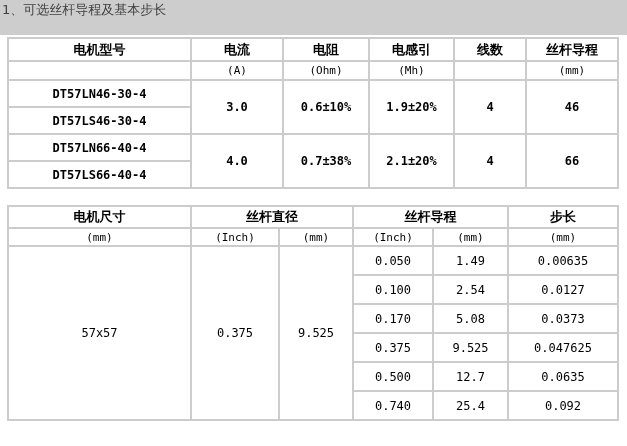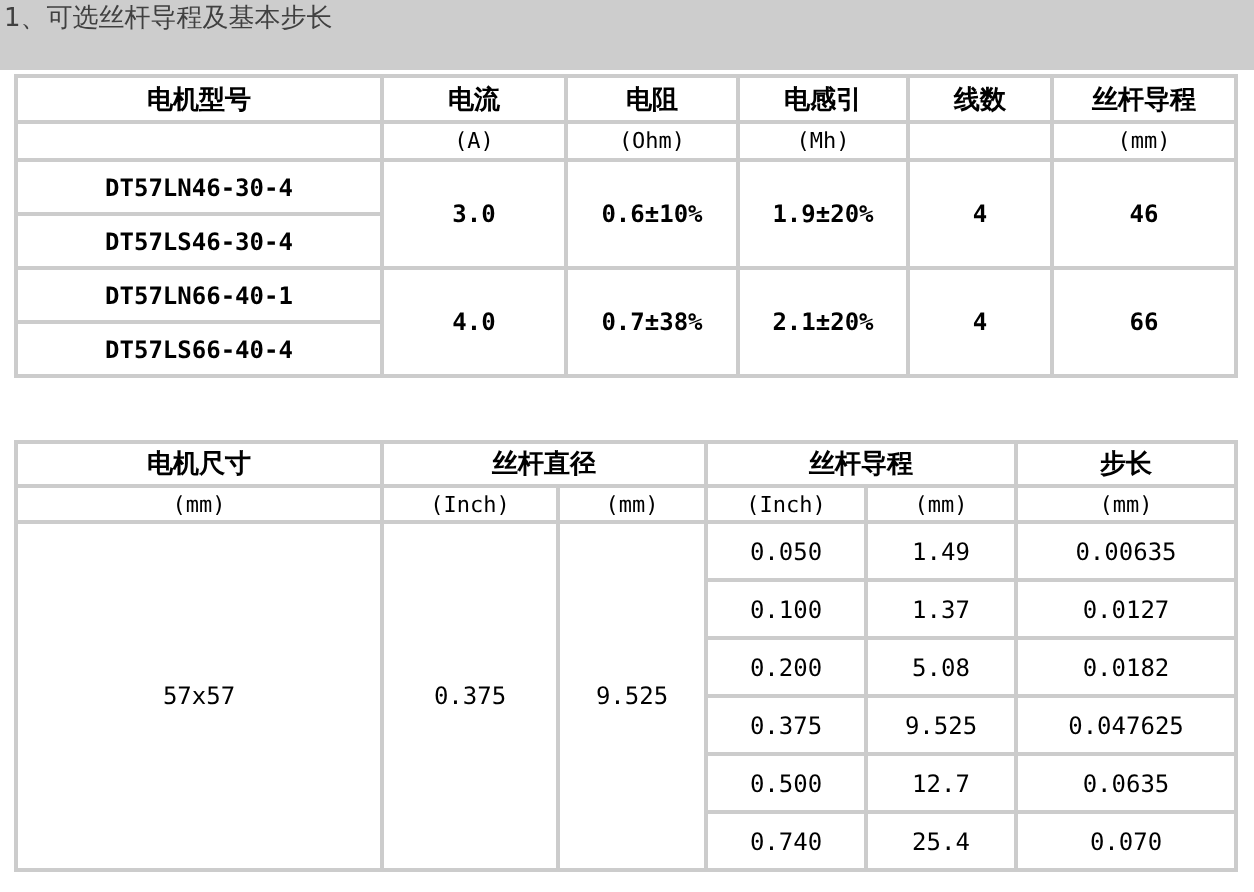--- a/index.html
+++ b/index.html
@@ -21,21 +21,21 @@
     white-space: nowrap;
   }
   table.spec {
     border-collapse: collapse;
     table-layout: fixed;
     margin-left: 7px;
     width: 610px;
     background: #ffffff;
   }
   table.t1 { margin-top: 2px; border-radius: 23px; }
-  table.t2 { margin-top: 31px; }
+  table.t2 { margin-top: 16px; }
   table.spec th, table.spec td {
     border: 2px solid #cccccc;
     text-align: center;
     vertical-align: middle;
     padding: 0;
     overflow: hidden;
     white-space: nowrap;
   }
   table.spec th {
     font-weight: bold;
@@ -94,21 +94,21 @@
         <td rowspan="2">0.6±10%</td>
         <td rowspan="2">1.9±20%</td>
         <td rowspan="2">4</td>
         <td rowspan="2">46</td>
       </tr>
       <tr class="data-t1">
         <td>DT57LS46-30-4</td>
       </tr>
 
       <tr class="data-t1">
-        <td>DT57LN66-40-1</td>
+        <td>DT57LN66-40-4</td>
         <td rowspan="2">4.0</td>
         <td rowspan="2">0.7±38%</td>
         <td rowspan="2">2.1±20%</td>
         <td rowspan="2">4</td>
         <td rowspan="2">66</td>
       </tr>
       <tr class="data-t1">
         <td>DT57LS66-40-4</td>
       </tr>
     </tbody>
@@ -142,39 +142,39 @@
       <tr class="data-t2">
         <td rowspan="6">57x57</td>
         <td rowspan="6">0.375</td>
         <td rowspan="6">9.525</td>
         <td>0.050</td>
         <td>1.49</td>
         <td>0.00635</td>
       </tr>
       <tr class="data-t2">
         <td>0.100</td>
-        <td>1.37</td>
+        <td>2.54</td>
         <td>0.0127</td>
       </tr>
       <tr class="data-t2">
-        <td>0.200</td>
+        <td>0.170</td>
         <td>5.08</td>
-        <td>0.0182</td>
+        <td>0.0373</td>
       </tr>
       <tr class="data-t2">
         <td>0.375</td>
         <td>9.525</td>
         <td>0.047625</td>
       </tr>
       <tr class="data-t2">
         <td>0.500</td>
         <td>12.7</td>
         <td>0.0635</td>
       </tr>
       <tr class="data-t2">
         <td>0.740</td>
         <td>25.4</td>
-        <td>0.070</td>
+        <td>0.092</td>
       </tr>
     </tbody>
   </table>
 
 </div>
 
 </body></html>

